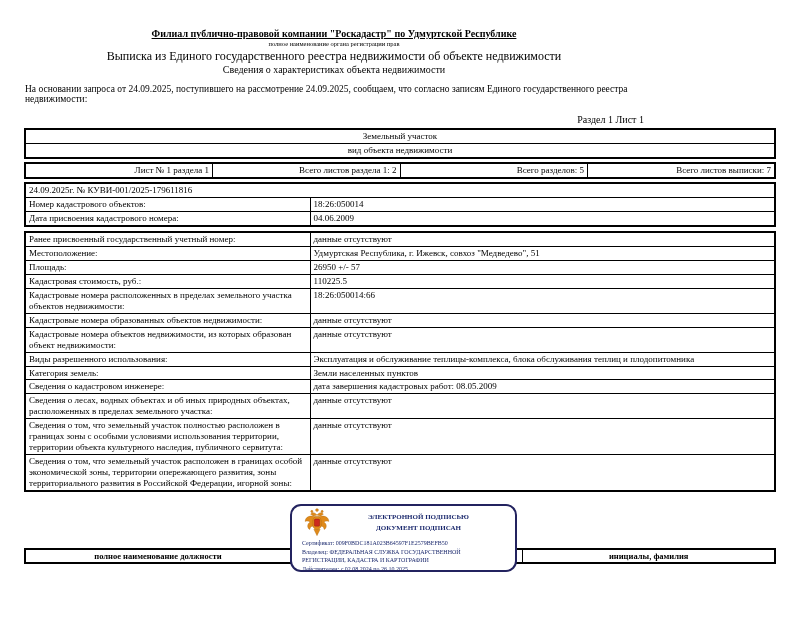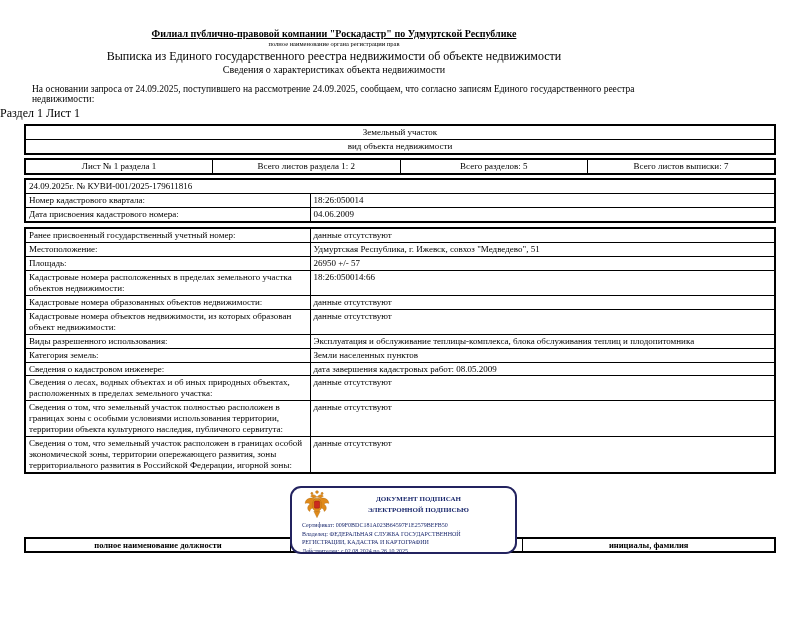--- a/index.html
+++ b/index.html
@@ -12,36 +12,36 @@
     overflow:hidden;
   }
   .page { width:668px; height:618px; padding-top:28px; position:relative; }
 
   
   .hdr { text-align:center; }
   .org-name { font-size:10px; font-weight:bold; text-decoration:underline; }
   .org-caption { font-size:6.5px; margin-top:1px; }
   .doc-title { font-size:12px; margin-top:2px; }
   .section-title { font-size:10px; }
-  .request-line { font-size:9.5px; margin:9px 20px 0 32px; text-align:left; }
-  .section-sheet { font-size:12px; margin:2px 24px 0 0; }
+  .request-line { font-size:9.5px; margin:9px 20px 0 25px; text-align:left; }
+  .section-sheet { font-size:10px; text-align:right; margin:10px 24px 0 0; }
 
   
   .tbl { width:752px; margin:3px 24px 0 24px; border-collapse:collapse; }
   .tbl, .tbl td { border:1px solid #000; }
   .tbl { border:2px solid #000; }
   .tbl td { font-size:9px; line-height:1.22; padding:1px 3px; vertical-align:top; }
   .center td { text-align:center; }
   .col-label { width:38%; }
-  .quarter { width:25%; text-align:center; }
+  .quarter { width:25%; text-align:right; }
 
   
   .sig-area { position:relative; height:96px; margin:4px 24px 0 24px; }
   .sig-row { position:absolute; top:52px; left:0; width:752px; height:16px;
-             display:flex; border:2px solid #000; background:#fff;margin-top:7px; }
+             display:flex; border:2px solid #000; background:#fff; }
   .sig-cell { font-size:8.5px; font-weight:bold; text-align:center; line-height:13px; }
   .sig-left  { width:35.4%; border-right:1px solid #000; }
   .sig-mid   { width:31.1%; border-right:1px solid #000; }
   .sig-right { flex:1; }
 
   
   .stamp { position:absolute; left:266px; top:8px; width:227px; height:68px;
            border:2px solid #23235f; border-radius:11px; background:#fff; z-index:2;
            color:#1c2a6e; overflow:hidden; }
   .stamp-head { display:flex; align-items:center; padding:2px 10px 0 10px; }
@@ -85,21 +85,21 @@
     </tr>
   </tbody>
     </table>
 
   <table class="tbl">
     <tbody>
         <tr>
       <td colspan="2">24.09.2025г. № КУВИ-001/2025-179611816</td>
     </tr>
     <tr>
-      <td class="col-label">Номер кадастрового квартала:</td>
+      <td class="col-label">Номер кадастрового объектов:</td>
       <td>18:26:050014</td>
     </tr>
     <tr>
       <td class="col-label">Дата присвоения кадастрового номера:</td>
       <td>04.06.2009</td>
     </tr>
   </tbody>
     </table>
 
   <table class="tbl" style="margin-top:4px">
@@ -108,20 +108,24 @@
       <td class="col-label">Ранее присвоенный государственный учетный номер:</td>
       <td>данные отсутствуют</td>
     </tr>
     <tr>
       <td class="col-label">Местоположение:</td>
       <td>Удмуртская Республика, г. Ижевск, совхоз "Медведево", 51</td>
     </tr>
     <tr>
       <td class="col-label">Площадь:</td>
       <td>26950 +/- 57</td>
+    </tr>
+    <tr>
+      <td class="col-label">Кадастровая стоимость, руб.:</td>
+      <td>110225.5</td>
     </tr>
     <tr>
       <td class="col-label">Кадастровые номера расположенных в пределах земельного участка объектов недвижимости:</td>
       <td>18:26:050014:66</td>
     </tr>
     <tr>
       <td class="col-label">Кадастровые номера образованных объектов недвижимости:</td>
       <td>данные отсутствуют</td>
     </tr>
     <tr>
@@ -174,22 +178,22 @@
               <path d="M18 9 C21 5 25 5 26 8 L22.5 10 Z"></path>
               <path d="M16.5 11 C9 9 3.5 11 3 17 C6 16 8 16.8 9.2 18 C5.2 20 5.4 25.5 8.8 27.2 C9.6 23.5 11.6 22.4 13.6 23.4 Z"></path>
               <path d="M19.5 11 C27 9 32.5 11 33 17 C30 16 28 16.8 26.8 18 C30.8 20 30.6 25.5 27.2 27.2 C26.4 23.5 24.4 22.4 22.4 23.4 Z"></path>
               <path d="M14 27 L18 35 L22 27 Z"></path>
               <ellipse cx="18" cy="19" rx="6" ry="8.5"></ellipse>
             </g>
             <rect x="14.6" y="14" width="6.8" height="9" rx="1.5" fill="#cc2a1e" stroke="#8a1a12" stroke-width="0.5"></rect>
           </svg>
         </span>
         <span class="stamp-titles">
+          <div>ЭЛЕКТРОННОЙ ПОДПИСЬЮ</div>
           <div>ДОКУМЕНТ ПОДПИСАН</div>
-          <div>ЭЛЕКТРОННОЙ ПОДПИСЬЮ</div>
         </span>
       </div>
       <div class="stamp-lines">
         <div>Сертификат: 009F0BDC181A023B64597F1E2579BEFB50</div>
         <div>Владелец: ФЕДЕРАЛЬНАЯ СЛУЖБА ГОСУДАРСТВЕННОЙ</div>
         <div>РЕГИСТРАЦИИ, КАДАСТРА И КАРТОГРАФИИ</div>
         <div>Действителен: с 02.08.2024 по 26.10.2025</div>
       </div>
     </div>
   </div>

